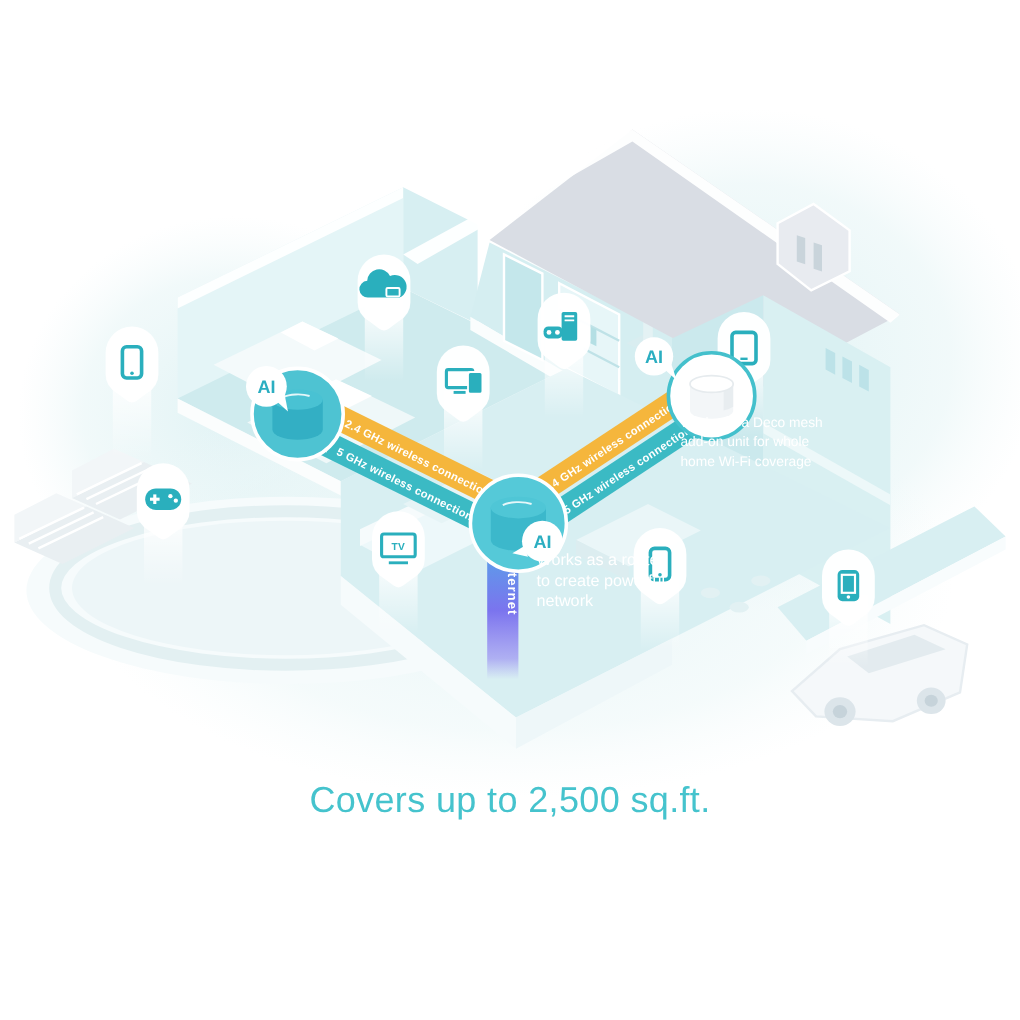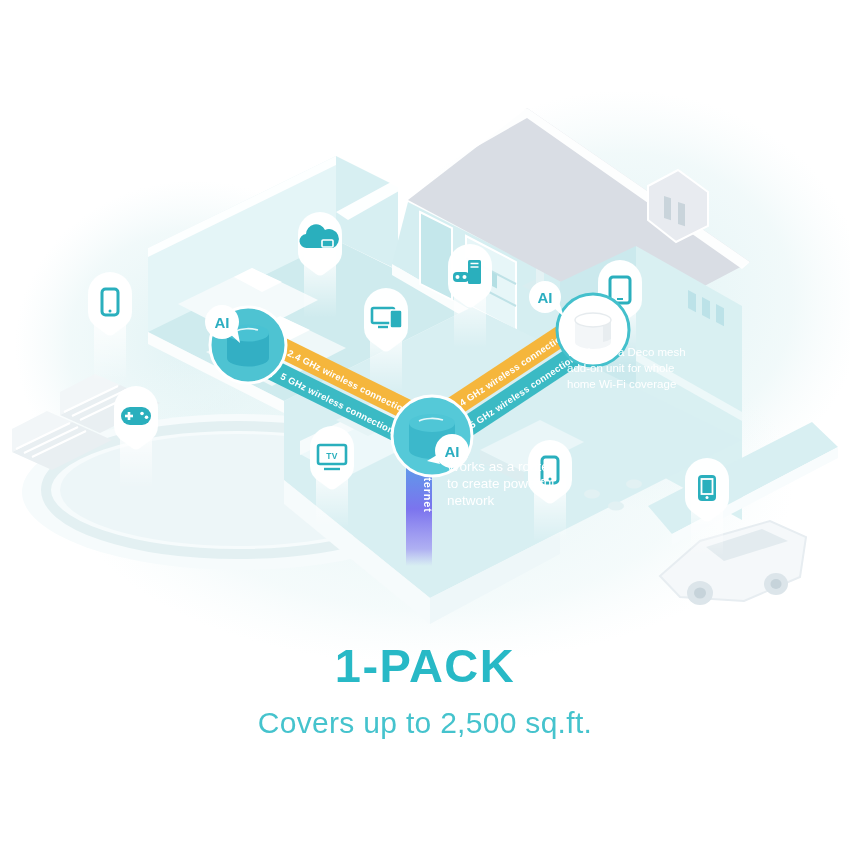--- a/index.html
+++ b/index.html
@@ -317,17 +317,16 @@
     <text x="447" y="505" class="annot annot-router">network</text>
   </g>
   <g>
     <text x="567" y="356" class="annot annot-mesh">Works as a Deco mesh</text>
     <text x="567" y="372" class="annot annot-mesh">add-on unit for whole</text>
     <text x="567" y="388" class="annot annot-mesh">home Wi-Fi coverage</text>
   </g>
 </svg>
 
 <div class="headline">
-  <h1>1-PACK</h1>
   <p>Covers up to 2,500 sq.ft.</p>
 </div>
 
 </div>
 
 </body></html>

